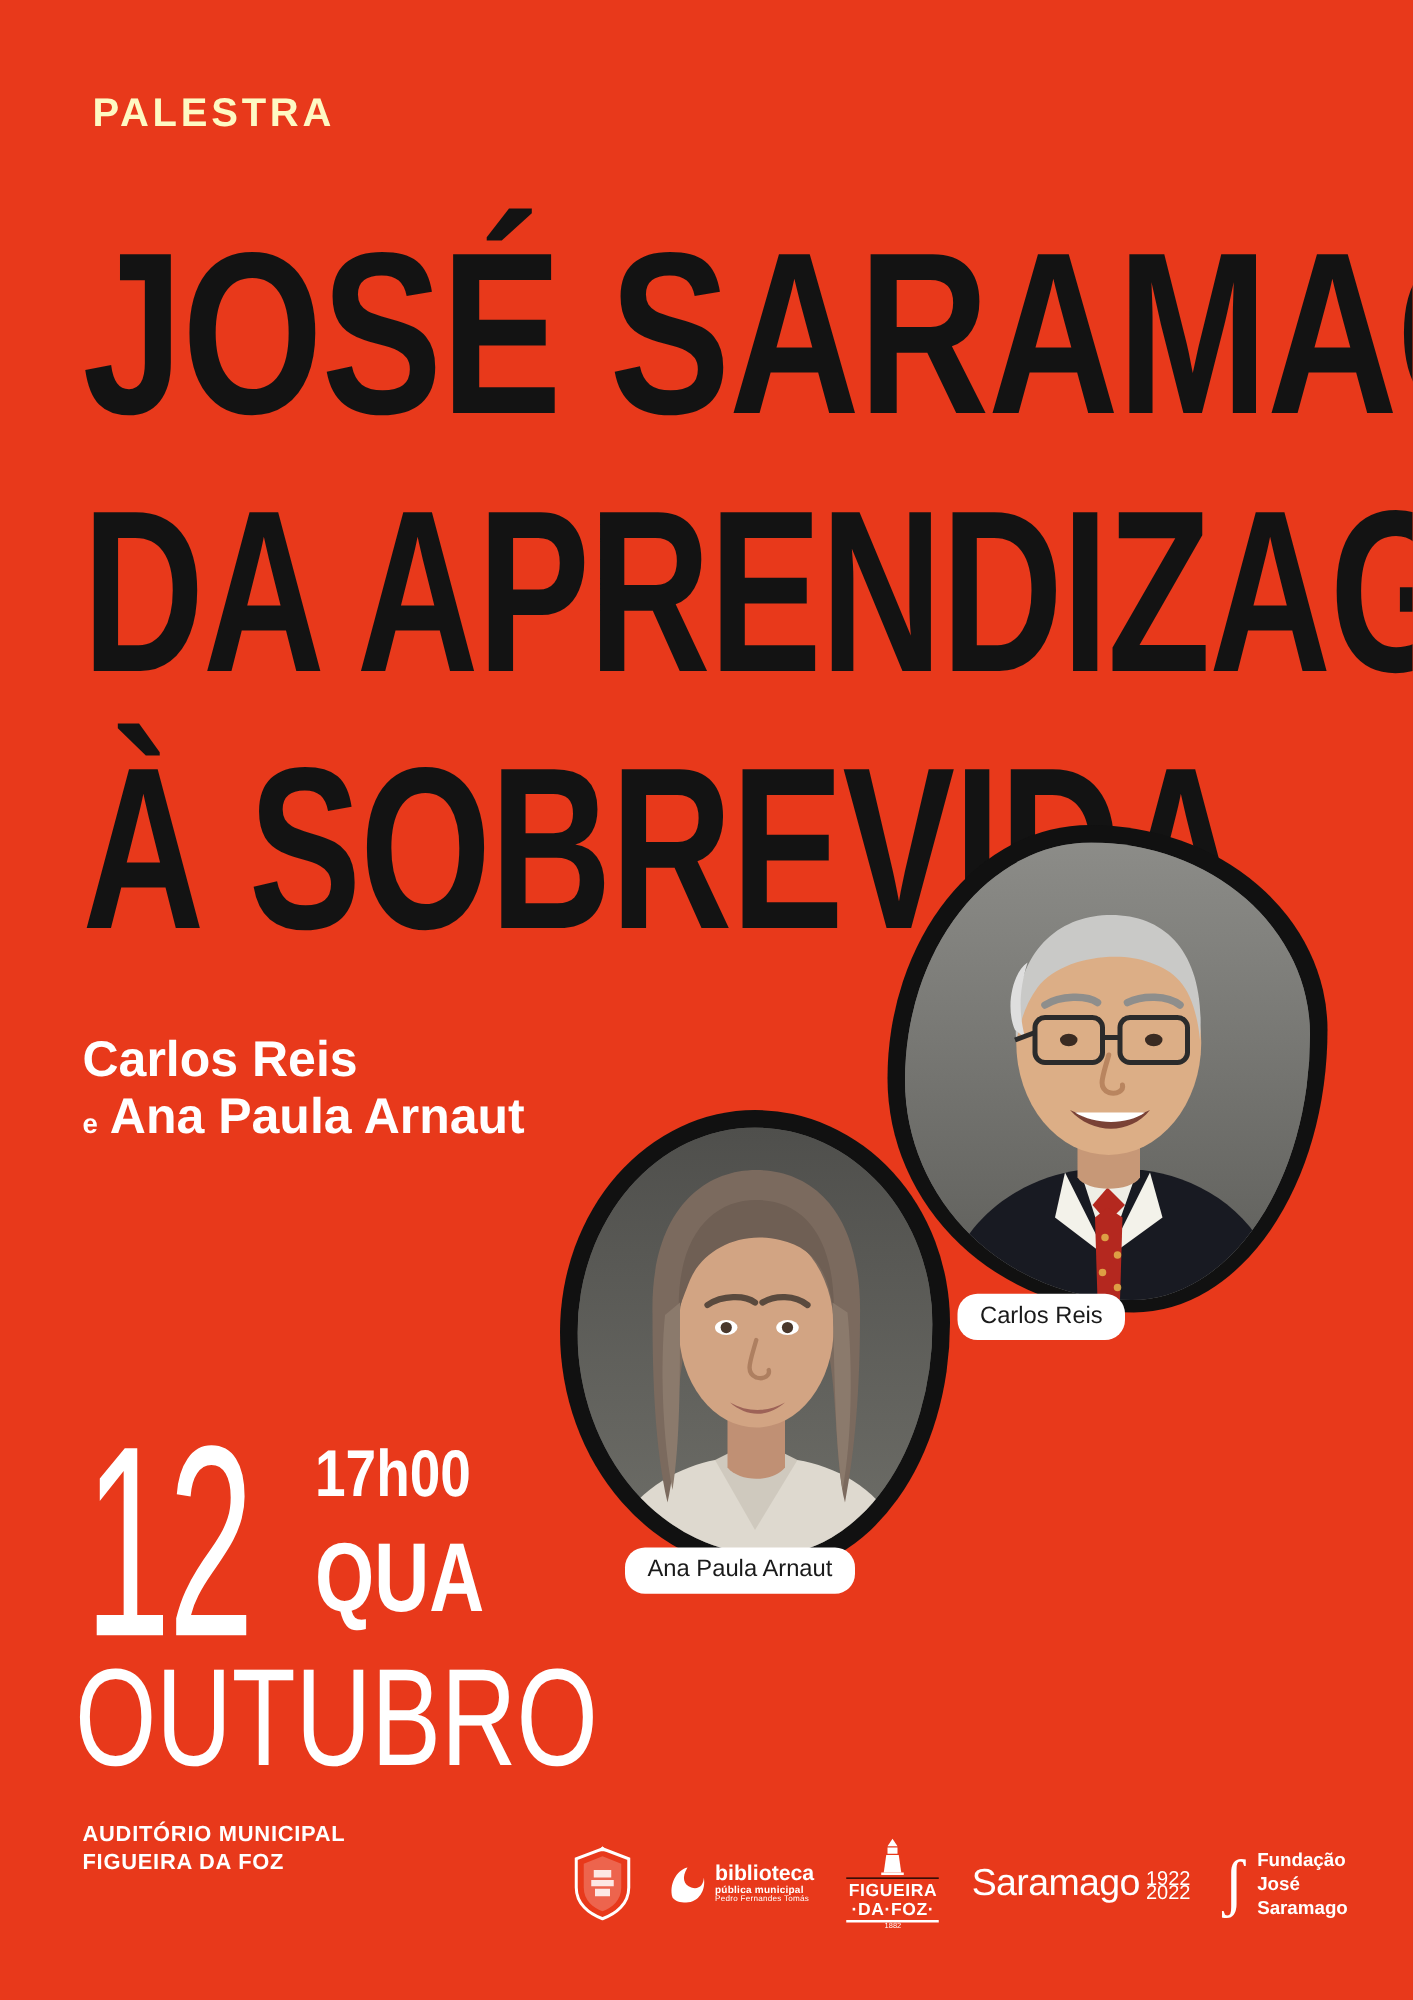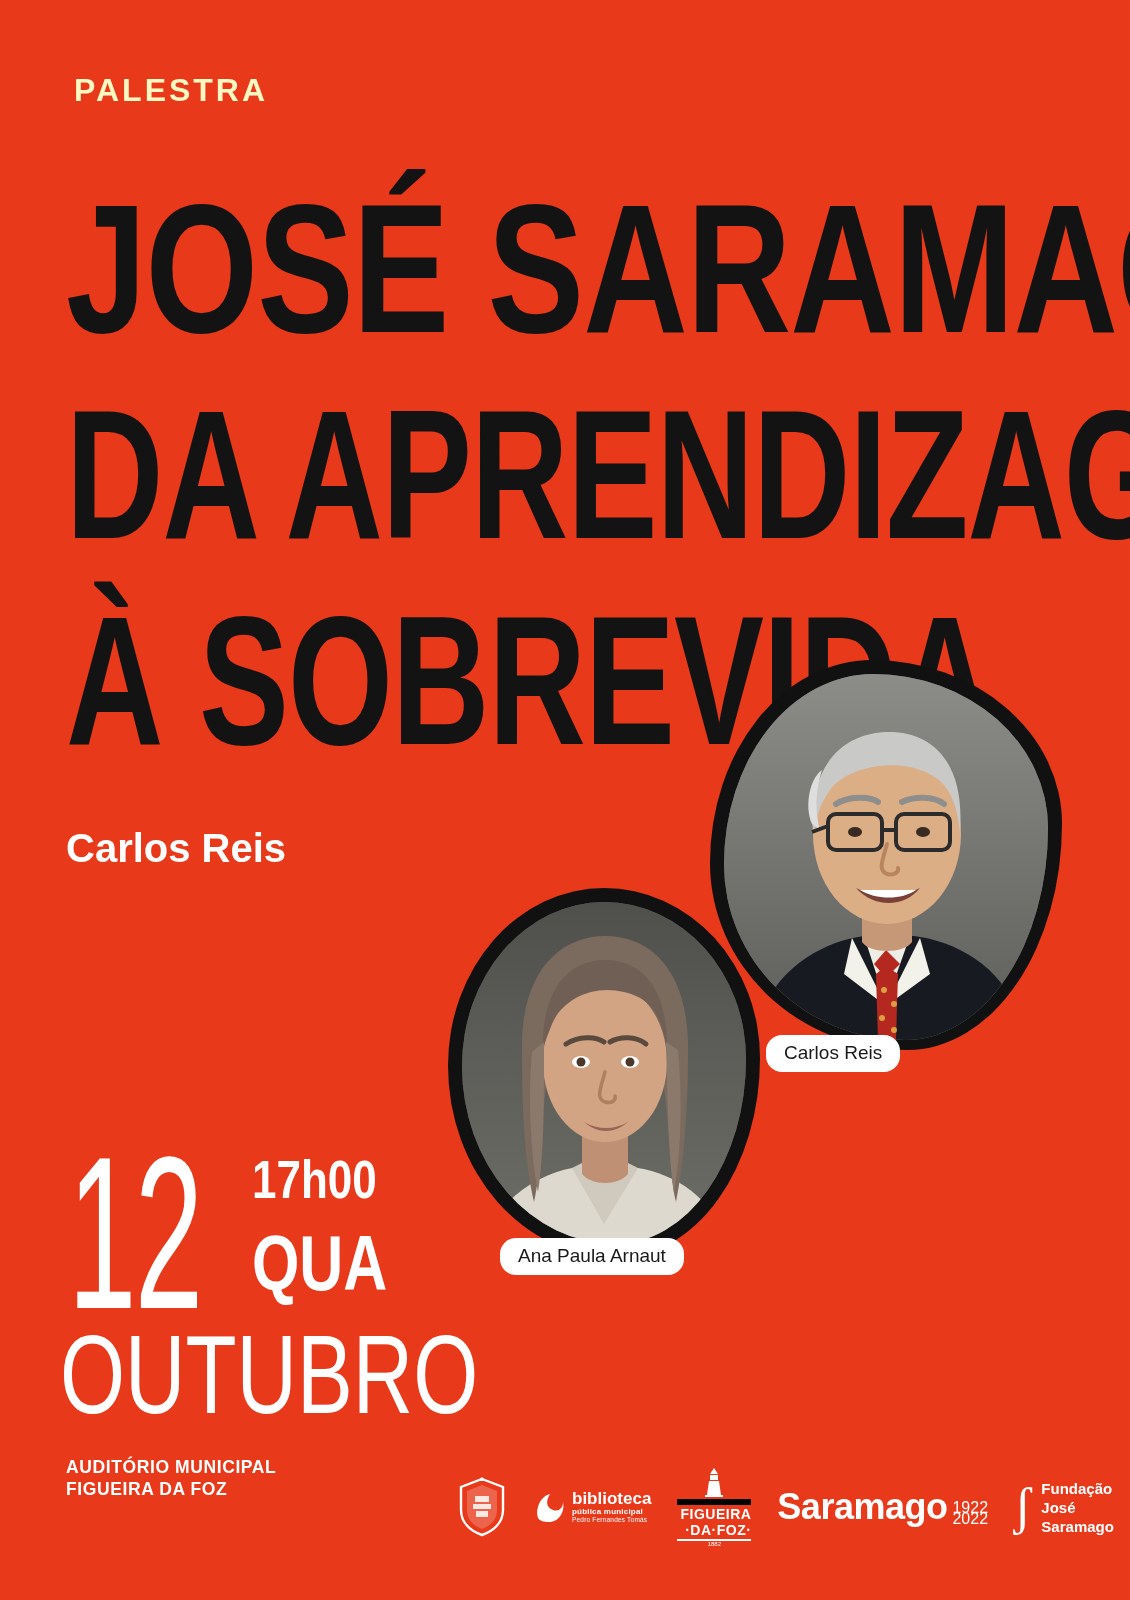--- a/index.html
+++ b/index.html
@@ -248,33 +248,33 @@
   .logo { color: #ffffff; position: relative; }
 
   .logo-brasao { width: 54px; height: 62px; }
   .logo-biblioteca { display: flex; align-items: center; gap: 7px; }
   .bib-text { line-height: 1.05; }
   .bib-t1 { font-size: 17px; font-weight: bold; }
   .bib-t2 { font-size: 8px; font-weight: 600; letter-spacing: .2px; }
   .bib-t3 { font-size: 6.5px; letter-spacing: .2px; }
 
   .logo-figueira {
-    text-align: right;
+    text-align: center;
     line-height: 1.1;
-    border-top: 6px solid #000000;
+    border-top: 1px solid #000000;
     border-bottom: 2px solid #fff;
     padding: 2px 0 1px 0;
     width: 74px;
   }
   .fig-t1 { font-size: 14px; font-weight: bold; letter-spacing: .5px; }
   .fig-t2 { font-size: 14px; font-weight: bold; letter-spacing: .5px; }
   .fig-t3 { font-size: 6px; }
 
   .logo-saramago { display: flex; align-items: flex-end; gap: 5px; }
-  .sar-word { font-size: 36px; font-weight: bold; letter-spacing: -0.5px; }
+  .sar-word { font-size: 30px; font-weight: normal; letter-spacing: -0.5px; }
   .sar-years { font-size: 16px; line-height: 11px; font-weight: 400; padding-bottom: 4px; }
 
   .logo-fundacao { display: flex; align-items: center; gap: 10px; }
   .fj-mark { font-size: 52px; line-height: 48px; font-family: "Liberation Serif", serif; }
   .fj-text { font-size: 15px; line-height: 19px; font-weight: 600; }
 </style>
 </head>
 <body>
 
 <div class="top-row">
@@ -284,20 +284,24 @@
 </div>
 
 <div class="title-block">
   <div class="title-line tl1">JOSÉ SARAMAGO:</div>
   <div class="title-line tl2">DA APRENDIZAGEM</div>
   <div class="title-line tl3">À SOBREVIDA</div>
 </div>
 
 <div class="presence">
   <div class="name1">Carlos Reis</div>
+  <div class="name2">
+    <span class="conj">e</span>
+    <span>Ana Paula Arnaut</span>
+  </div>
 </div>
 
 <div class="blob blob-carlos">
   <div class="photo-carlos">
     <svg width="324" height="366" viewBox="0 0 324 366" xmlns="http://www.w3.org/2000/svg">
       <defs>
         <linearGradient id="bgC" x1="0" y1="0" x2="0" y2="1">
           <stop offset="0%" stop-color="#8c8c88"></stop>
           <stop offset="100%" stop-color="#5d5d59"></stop>
         </linearGradient>

